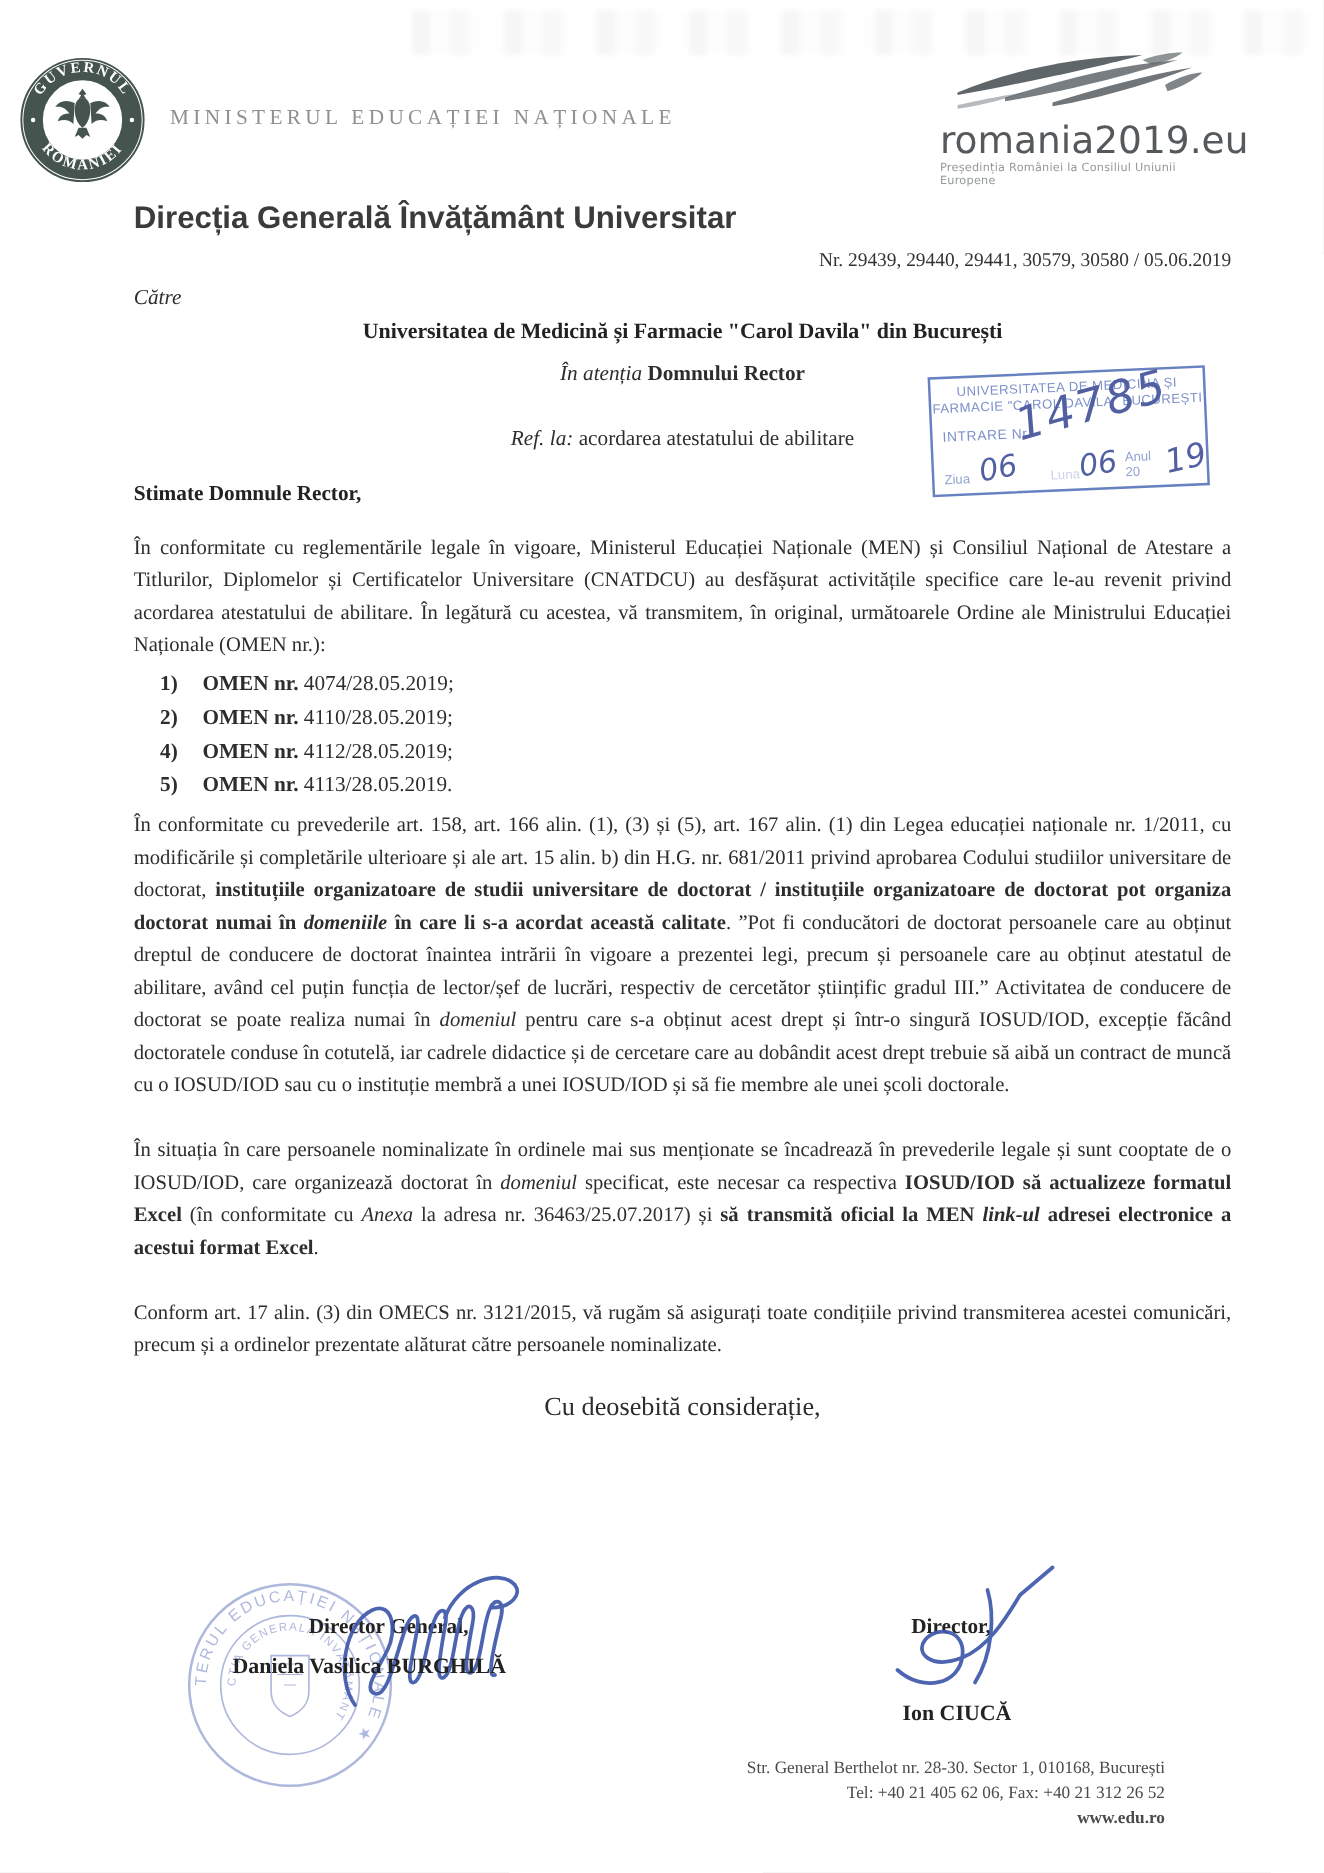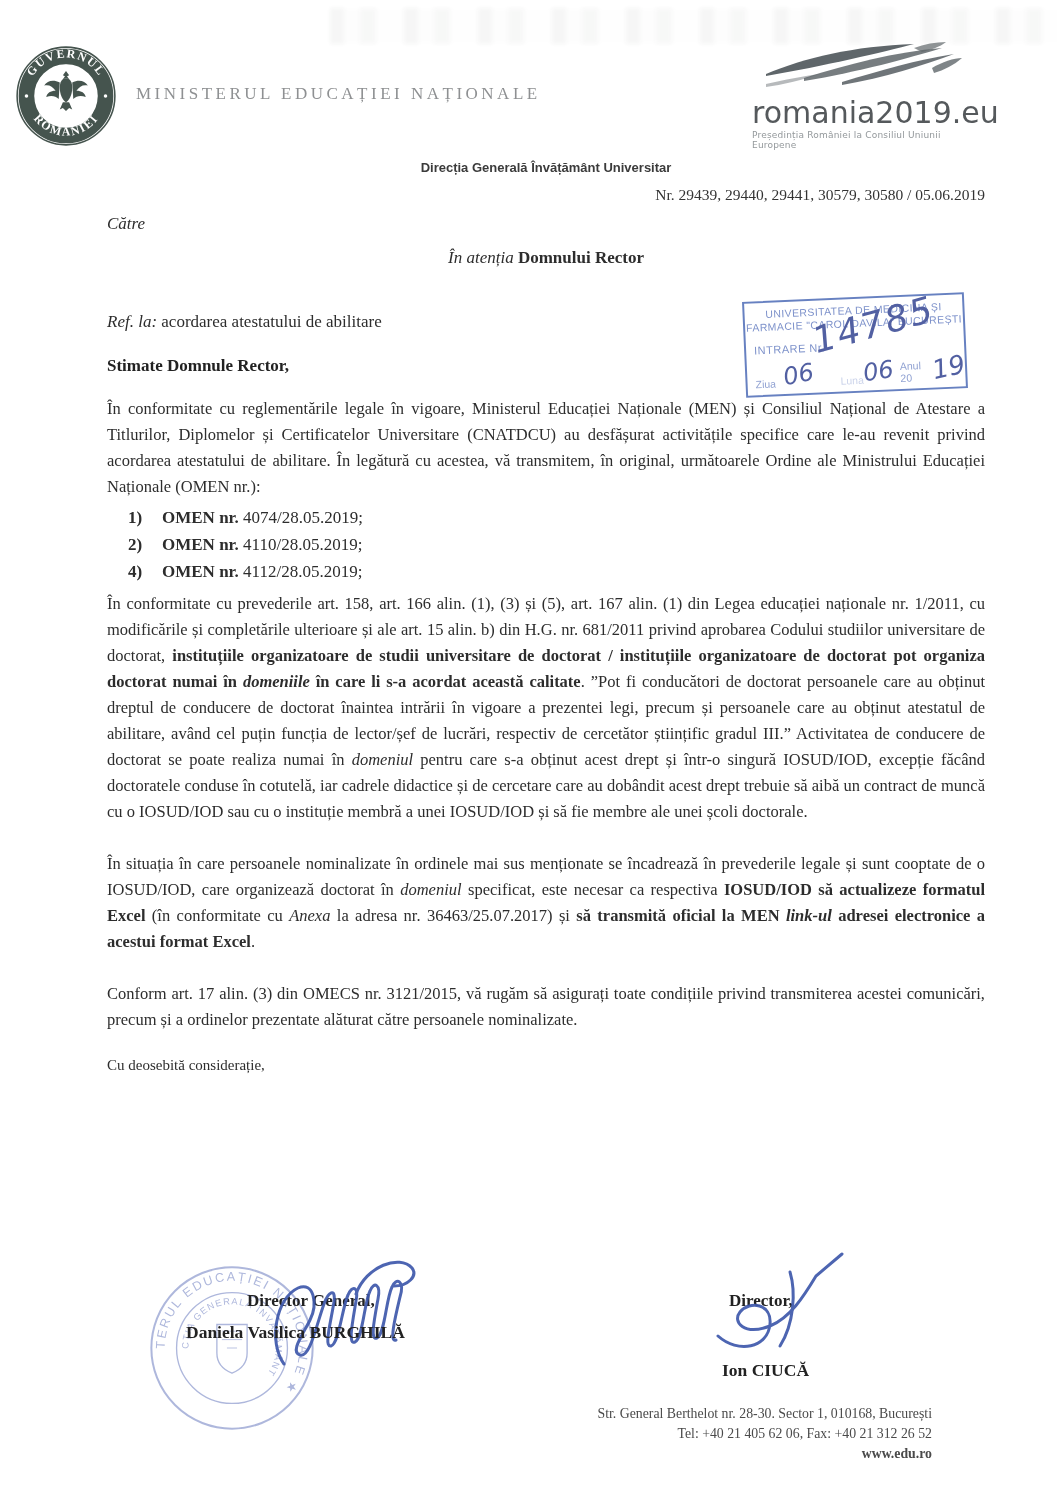--- a/index.html
+++ b/index.html
@@ -40,41 +40,41 @@
   .reg-dates{font-size:10.5px;margin:4px 0 0 8px;display:flex;align-items:flex-end;}
   .reg-dates .lbl{opacity:.85;}
   .reg-dates .faint{opacity:.4;}
   .hw{font-family:"DejaVu Sans",sans-serif;font-style:italic;color:#44539b;font-weight:500;}
   .hw-num{position:absolute;left:66px;top:6px;font-size:36px;transform:rotate(-13deg);letter-spacing:2px;}
   .hw-day{display:inline-block;font-size:24px;transform:rotate(-8deg);margin:0 26px 0 8px;}
   .hw-month{display:inline-block;font-size:24px;transform:rotate(-6deg);margin:0 6px 0 0;}
   .hw-year{display:inline-block;font-size:26px;transform:rotate(-10deg);margin-left:4px;}
   
   .content{position:absolute;left:107px;width:878px;top:160px;}
-  .dept{font-family:"Liberation Sans",sans-serif;font-weight:bold;font-size:13px;color:#3b3b3b;text-align:center;margin:0;}
+  .dept{font-family:"Liberation Sans",sans-serif;font-weight:bold;font-size:25px;color:#3b3b3b;text-align:left;margin:0;}
   .refnum{text-align:right;font-size:15.5px;margin-top:11px;color:#333;}
   .catre{font-style:italic;font-size:17px;margin-top:10px;}
   .recipient{text-align:center;font-weight:bold;font-size:17.5px;margin-top:6px;color:#222;}
   .attention{text-align:center;font-size:17px;margin-top:14px;}
   .attention .pre{font-style:italic;}
   .attention .who{font-weight:bold;}
-  .refla{font-size:17px;margin-top:44px;}
+  .refla{font-size:17px;margin-top:32px;text-align:center;}
   .refla .lbl{font-style:italic;}
   .salutation{font-weight:bold;font-size:17px;margin-top:24px;color:#222;}
   .para{font-size:16.5px;line-height:26px;text-align:justify;margin:0;}
   .p1{margin-top:20px;}
   .p2{margin-top:6px;}
   .p3{margin-top:26px;}
   .p4{margin-top:26px;}
   .omen-list{margin:4px 0 0 21px;font-size:17px;line-height:27px;}
   .omen-marker{display:inline-block;width:34px;font-weight:bold;}
   .seg-bold{font-weight:bold;}
   .seg-italic{font-style:italic;}
   .seg-bolditalic{font-weight:bold;font-style:italic;}
-  .closing{font-size:15px;margin-top:24px;}
+  .closing{font-size:21px;margin-top:24px;text-align:center;}
   
   .round-stamp{position:absolute;left:148px;top:1264px;width:168px;height:168px;opacity:.62;}
   .sig-title{position:absolute;font-weight:bold;font-size:17px;color:#222;}
   .sig-title.left{left:247px;top:1291px;}
   .sig-title.right{left:729px;top:1291px;}
   .sig-name{position:absolute;font-weight:bold;font-size:17.5px;color:#222;}
   .sig-name.left{left:186px;top:1322px;}
   .sig-name.right{left:722px;top:1360px;}
   .sig-svg{position:absolute;}
   .sig-svg.left{left:268px;top:1254px;}
@@ -148,33 +148,35 @@
       <span class="lbl">Anul 20</span>
       <span class="hw hw-year">19</span>
     </div>
     <div class="hw hw-num">14785</div>
   </div>
 
   <div class="content">
     <h1 class="dept">Direcția Generală Învățământ Universitar</h1>
     <div class="refnum">Nr. 29439, 29440, 29441, 30579, 30580 / 05.06.2019</div>
     <div class="catre">Către</div>
+    <div class="recipient">Universitatea de Medicină și Farmacie "Carol Davila" din București</div>
     <div class="attention">
       <span class="pre">În atenția </span><span class="who">Domnului Rector</span>
     </div>
     <div class="refla">
       <span class="lbl">Ref. la:</span><span> acordarea atestatului de abilitare</span>
     </div>
     <div class="salutation">Stimate Domnule Rector,</div>
 
     <p class="para p1"><span class="seg-normal">În conformitate cu reglementările legale în vigoare, Ministerul Educației Naționale (MEN) și Consiliul Național de Atestare a Titlurilor, Diplomelor și Certificatelor Universitare (CNATDCU) au desfășurat activitățile specifice care le-au revenit privind acordarea atestatului de abilitare. În legătură cu acestea, vă transmitem, în original, următoarele Ordine ale Ministrului Educației Naționale (OMEN nr.):</span></p>
     <div class="omen-list">
         <div><span class="omen-marker">1)</span><span class="seg-bold">OMEN nr.</span><span> 4074/28.05.2019;</span></div>
         <div><span class="omen-marker">2)</span><span class="seg-bold">OMEN nr.</span><span> 4110/28.05.2019;</span></div>
         <div><span class="omen-marker">4)</span><span class="seg-bold">OMEN nr.</span><span> 4112/28.05.2019;</span></div>
+        <div><span class="omen-marker">5)</span><span class="seg-bold">OMEN nr.</span><span> 4113/28.05.2019.</span></div>
       </div>
     <p class="para p2"><span class="seg-normal">În conformitate cu prevederile art. 158, art. 166 alin. (1), (3) și (5), art. 167 alin. (1) din Legea educației naționale nr. 1/2011, cu modificările și completările ulterioare și ale art. 15 alin. b) din H.G. nr. 681/2011 privind aprobarea Codului studiilor universitare de doctorat, </span><span class="seg-bold">instituțiile organizatoare de studii universitare de doctorat / instituțiile organizatoare de doctorat pot organiza doctorat numai în </span><span class="seg-bolditalic">domeniile</span><span class="seg-bold"> în care li s-a acordat această calitate</span><span class="seg-normal">. ”Pot fi conducători de doctorat persoanele care au obținut dreptul de conducere de doctorat înaintea intrării în vigoare a prezentei legi, precum și persoanele care au obținut atestatul de abilitare, având cel puțin funcția de lector/șef de lucrări, respectiv de cercetător științific gradul III.” Activitatea de conducere de doctorat se poate realiza numai în </span><span class="seg-italic">domeniul</span><span class="seg-normal"> pentru care s-a obținut acest drept și într-o singură IOSUD/IOD, excepție făcând doctoratele conduse în cotutelă, iar cadrele didactice și de cercetare care au dobândit acest drept trebuie să aibă un contract de muncă cu o IOSUD/IOD sau cu o instituție membră a unei IOSUD/IOD și să fie membre ale unei școli doctorale.</span></p>
     <p class="para p3"><span class="seg-normal">În situația în care persoanele nominalizate în ordinele mai sus menționate se încadrează în prevederile legale și sunt cooptate de o IOSUD/IOD, care organizează doctorat în </span><span class="seg-italic">domeniul</span><span class="seg-normal"> specificat, este necesar ca respectiva </span><span class="seg-bold">IOSUD/IOD să actualizeze formatul Excel</span><span class="seg-normal"> (în conformitate cu </span><span class="seg-italic">Anexa</span><span class="seg-normal"> la adresa nr. 36463/25.07.2017) și </span><span class="seg-bold">să transmită oficial la MEN </span><span class="seg-bolditalic">link-ul</span><span class="seg-bold"> adresei electronice a acestui format Excel</span><span class="seg-normal">.</span></p>
     <p class="para p4"><span class="seg-normal">Conform art. 17 alin. (3) din OMECS nr. 3121/2015, vă rugăm să asigurați toate condițiile privind transmiterea acestei comunicări, precum și a ordinelor prezentate alăturat către persoanele nominalizate.</span></p>
     <div class="closing">Cu deosebită considerație,</div>
   </div>
 
   <svg class="round-stamp" viewBox="0 0 200 200">
     <circle cx="100" cy="100" r="96" fill="none" stroke="#7d8cc7" stroke-width="2.4"></circle>
     <circle cx="100" cy="100" r="66" fill="none" stroke="#7d8cc7" stroke-width="1.6"></circle>

